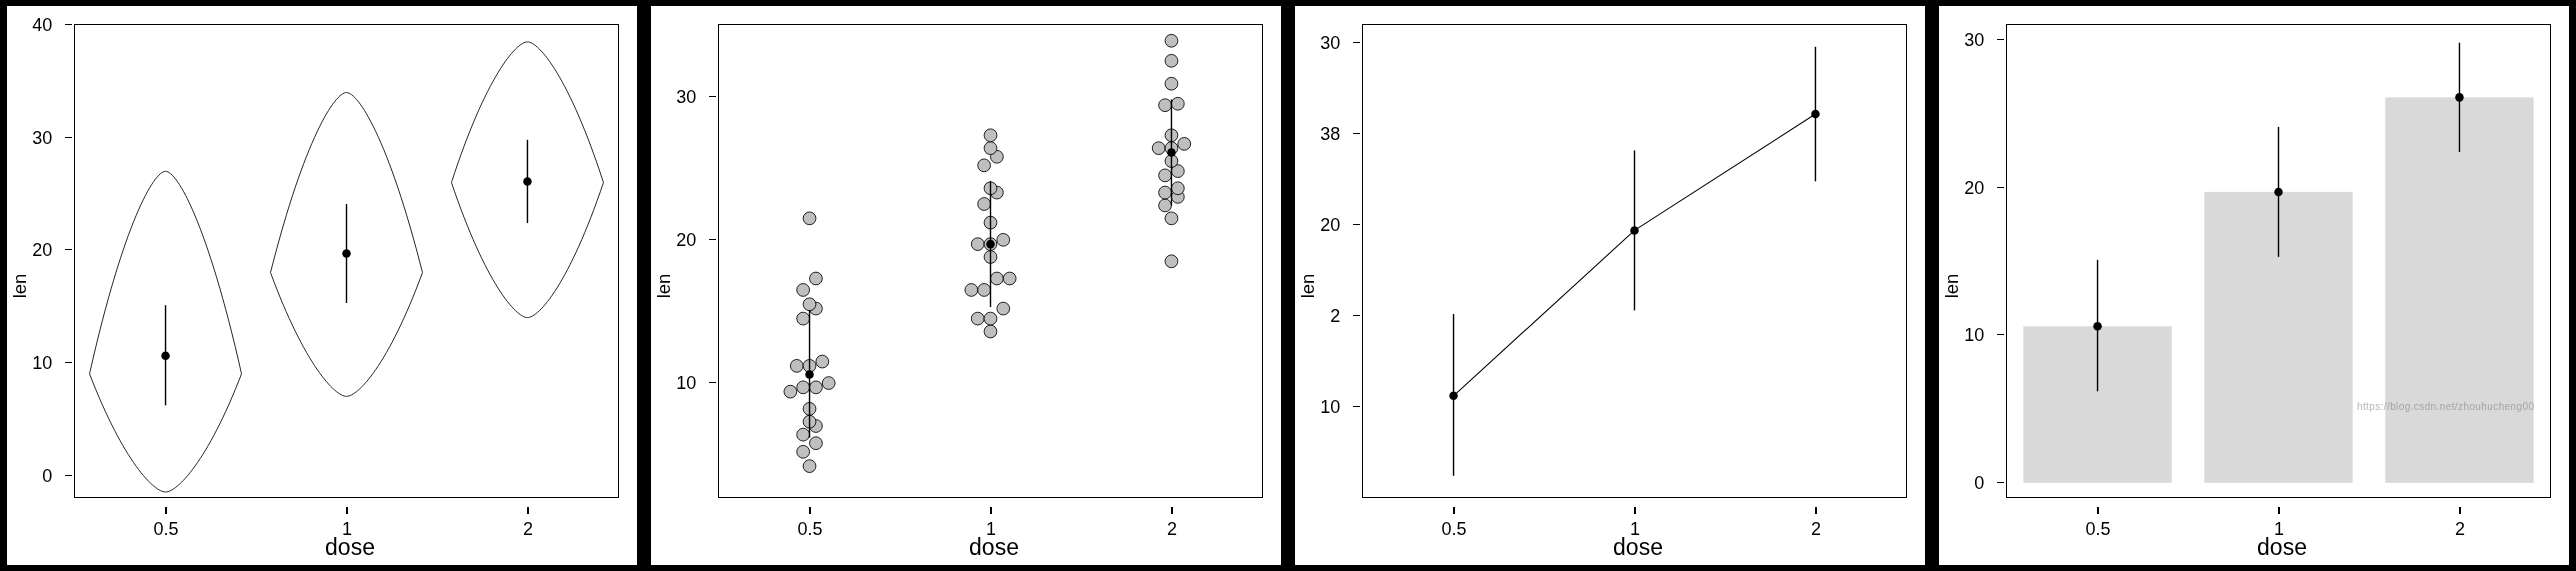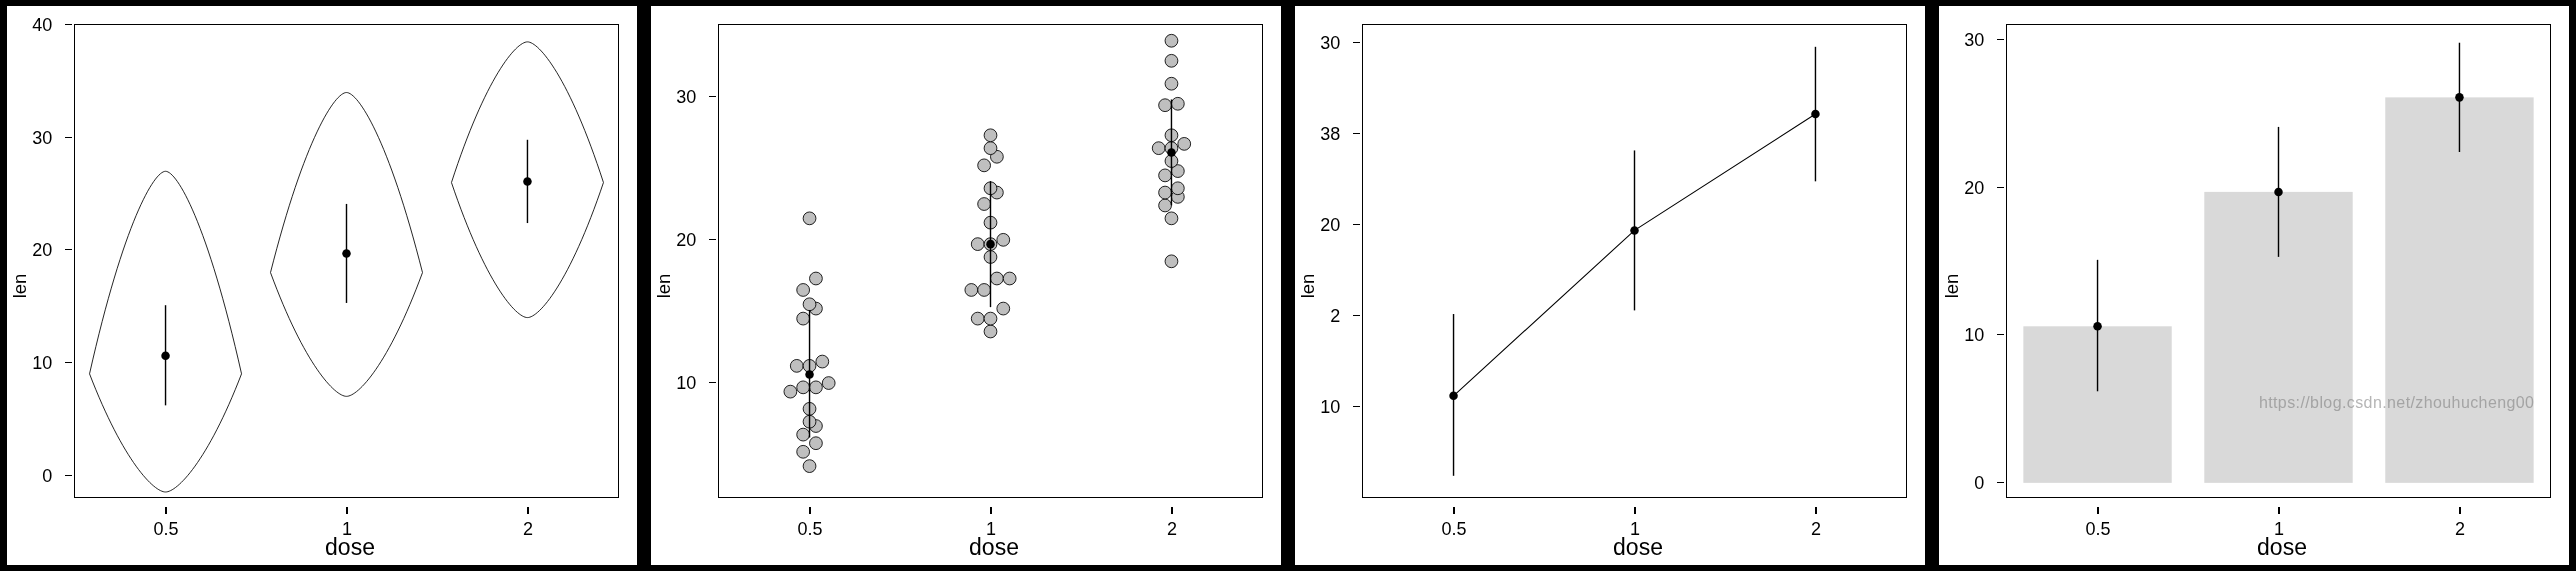--- a/index.html
+++ b/index.html
@@ -106,21 +106,21 @@
   .pt-jitter { fill: #bfbfbf; stroke: #000; stroke-width: 1.2; }
   .err-line { stroke: #000; stroke-width: 2; }
   .conn-line { stroke: #000; stroke-width: 1.5; fill: none; }
   .violin { fill: #ffffff; stroke: #000; stroke-width: 1.2; }
   .bar { fill: #d9d9d9; stroke: none; }
 
   .watermark {
     position: absolute;
     right: 15.6px;
     bottom: 85px;
-    font-size: 16px;
+    font-size: 10px;
     color: rgba(120,120,120,0.55);
     letter-spacing: 0.4px;
     pointer-events: none;
   }
 </style>
 </head>
 <body>
 
 <div class="row">
 

